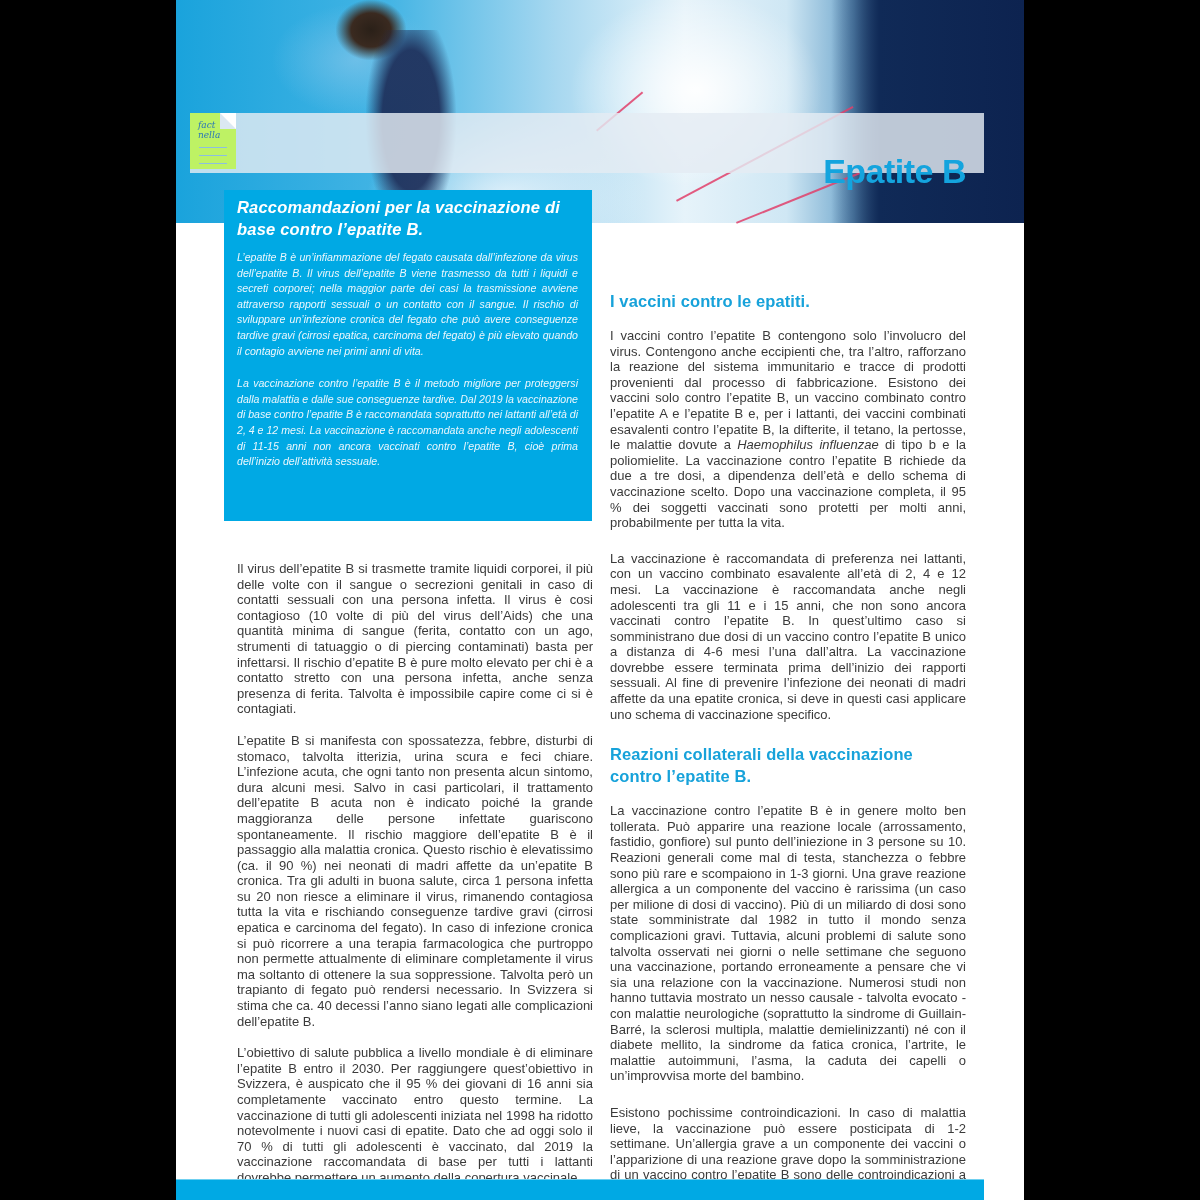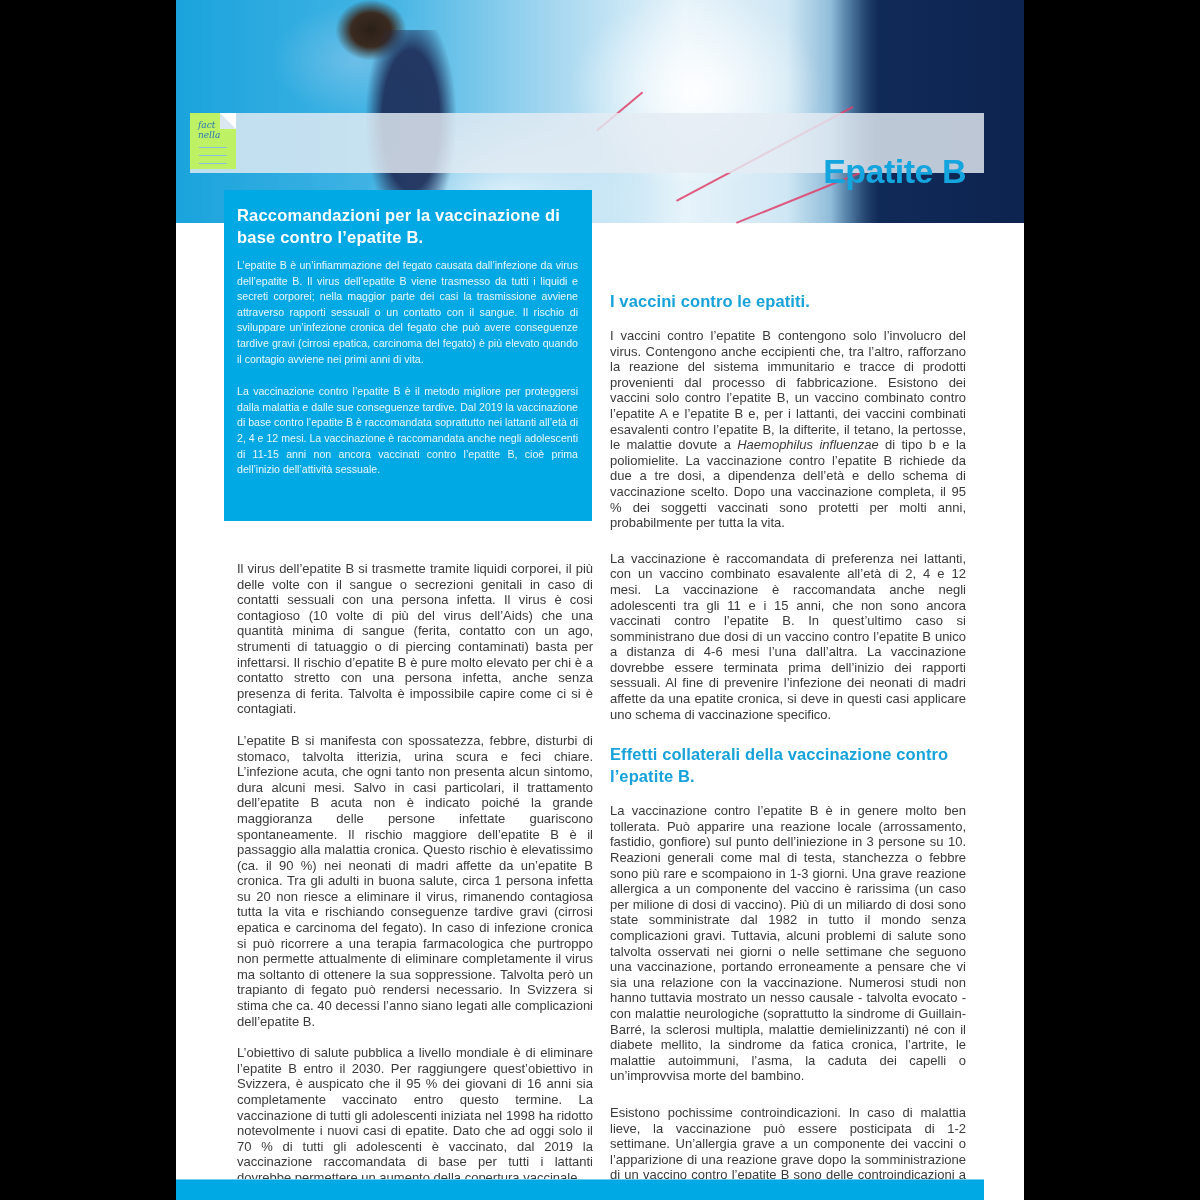--- a/index.html
+++ b/index.html
@@ -83,22 +83,23 @@
     letter-spacing: -0.5px;
     line-height: 40px;
     margin-top: 27px;
   }
   
   .reco-box {
     position: absolute; left: 48px; top: 190px;
     width: 368px; height: 331px;
     background: #00a9e4;
     box-sizing: border-box;
-    padding: 14px 14px 0 13px;
+    padding: 6px 14px 0 13px;
     color: #ffffff;
+    font-style: italic;
   }
   .reco-box h2 {
     margin: 0 0 10px 0;
     font-size: 16.5px; line-height: 22px; font-weight: bold;
     letter-spacing: 0.2px;
   }
   .reco-box p {
     margin: 0 0 17px 0;
     font-size: 10.6px; line-height: 15.6px;
     text-align: justify;
@@ -183,21 +184,21 @@
     <div class="section">
       <h3>I vaccini contro le epatiti.</h3>
       <p><span>I vaccini contro l’epatite B contengono solo l’involucro del virus. Contengono anche eccipienti che, tra l’altro, rafforzano la reazione del sistema immunitario e tracce di prodotti provenienti dal processo di fabbricazione. Esistono dei vaccini solo contro l’epatite B, un vaccino combinato contro l’epatite A e l’epatite B e, per i lattanti, dei vaccini combinati esavalenti contro l’epatite B, la difterite, il tetano, la pertosse, le malattie dovute a </span><em>Haemophilus influenzae</em><span> di tipo b e la poliomielite. La vaccinazione contro l’epatite B richiede da due a tre dosi, a dipendenza dell’età e dello schema di vaccinazione scelto. Dopo una vaccinazione completa, il 95 % dei soggetti vaccinati sono protetti per molti anni, probabilmente per tutta la vita.</span></p>
     </div>
     <div class="gap-1"></div>
     <div class="section">
       <p>La vaccinazione è raccomandata di preferenza nei lattanti, con un vaccino combinato esavalente all’età di 2, 4 e 12 mesi. La vaccinazione è raccomandata anche negli adolescenti tra gli 11 e i 15 anni, che non sono ancora vaccinati contro l’epatite B. In quest’ultimo caso si somministrano due dosi di un vaccino contro l’epatite B unico a distanza di 4-6 mesi l’una dall’altra. La vaccinazione dovrebbe essere terminata prima dell’inizio dei rapporti sessuali. Al fine di prevenire l’infezione dei neonati di madri affette da una epatite cronica, si deve in questi casi applicare uno schema di vaccinazione specifico.</p>
     </div>
     <div class="gap-2"></div>
     <div class="section">
-      <h3>Effetti collaterali della vaccinazione contro l’epatite B.</h3>
+      <h3>Reazioni collaterali della vaccinazione contro l’epatite B.</h3>
       <p>La vaccinazione contro l’epatite B è in genere molto ben tollerata. Può apparire una reazione locale (arrossamento, fastidio, gonfiore) sul punto dell’iniezione in 3 persone su 10. Reazioni generali come mal di testa, stanchezza o febbre sono più rare e scompaiono in 1-3 giorni. Una grave reazione allergica a un componente del vaccino è rarissima (un caso per milione di dosi di vaccino). Più di un miliardo di dosi sono state somministrate dal 1982 in tutto il mondo senza complicazioni gravi. Tuttavia, alcuni problemi di salute sono talvolta osservati nei giorni o nelle settimane che seguono una vaccinazione, portando erroneamente a pensare che vi sia una relazione con la vaccinazione. Numerosi studi non hanno tuttavia mostrato un nesso causale - talvolta evocato - con malattie neurologiche (soprattutto la sindrome di Guillain-Barré, la sclerosi multipla, malattie demielinizzanti) né con il diabete mellito, la sindrome da fatica cronica, l’artrite, le malattie autoimmuni, l’asma, la caduta dei capelli o un’improvvisa morte del bambino.</p>
     </div>
     <div class="gap-3"></div>
     <div class="section">
       <p>Esistono pochissime controindicazioni. In caso di malattia lieve, la vaccinazione può essere posticipata di 1-2 settimane. Un’allergia grave a un componente dei vaccini o l’apparizione di una reazione grave dopo la somministrazione di un vaccino contro l’epatite B sono delle controindicazioni a effettuare o proseguire la vaccinazione. Se un problema particolare vi preoccupa, parlatene con il vostro medico.</p>
     </div>
   </div>
 
   <div class="footer-bar"></div>
 </div>

